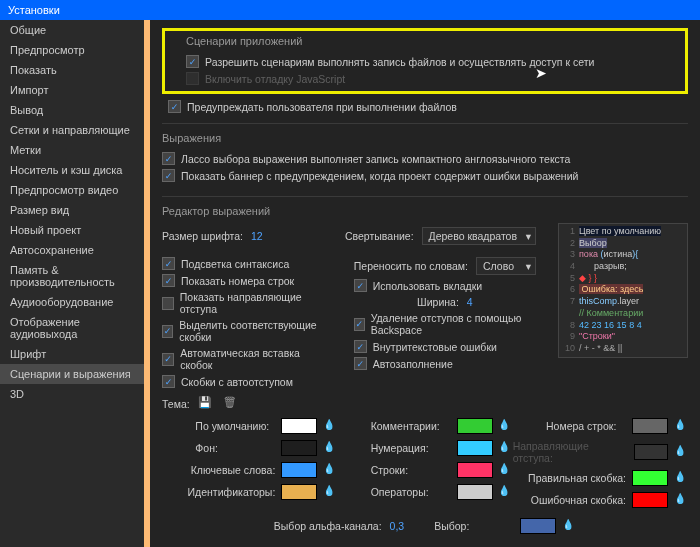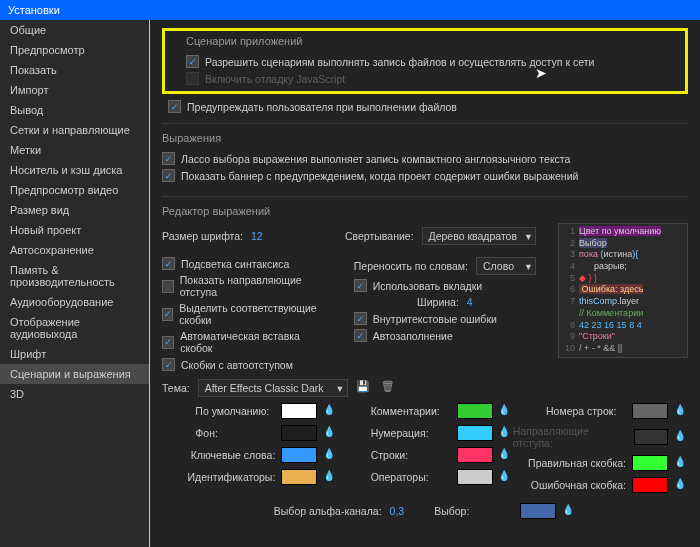--- a/index.html
+++ b/index.html
@@ -1,19 +1,19 @@
 <!DOCTYPE html>
 <html><head>
 <meta charset="utf-8">
 <style>
 *{box-sizing:border-box;margin:0;padding:0;font-family:Arial,sans-serif}
 body{background:#1a1a1a;width:700px;height:547px;overflow:hidden;color:#ccc;font-size:11px}
 .titlebar{background:#0066ff;color:#fff;padding:4px 8px;font-size:11px;height:20px}
 .main{display:flex;height:527px}
-.sidebar{width:150px;background:#2a2a2a;border-right:1px solid #fdba74;overflow-y:auto}
+.sidebar{width:150px;background:#2a2a2a;border-right:6px solid #fdba74;overflow-y:auto}
 .sidebar-item{padding:4px 10px;color:#ccc;font-size:11px;cursor:pointer}
 .sidebar-item.active{background:#4a4a4a}
 .content{flex:1;background:#232323;padding:8px 12px;overflow-y:auto}
 .section{margin-bottom:12px}
 .section-title{color:#999;font-size:11px;margin-bottom:6px}
 .highlight-box{border:3px solid #eeee00;padding:4px 21px;margin-bottom:4px}
 .checkbox-row{display:flex;align-items:center;gap:6px;padding:2px 0;color:#ccc;font-size:10.5px}
 .cb{width:13px;height:13px;background:#444;border:1px solid #666;display:inline-flex;align-items:center;justify-content:center;font-size:9px;color:#4fa3ff}
 .cb.checked::after{content:"✓"}
 .divider{border-top:1px solid #3a3a3a;margin:8px 0}
@@ -116,20 +116,24 @@
               </div>
           </div>
 
           <div class="ed-options">
             <div class="col" id="ed-left">
                 <div class="checkbox-row">
                   <span class="cb checked"></span>
                   <span>Подсветка синтаксиса</span>
                 </div>
                 <div class="checkbox-row">
+                  <span class="cb checked"></span>
+                  <span>Показать номера строк</span>
+                </div>
+                <div class="checkbox-row">
                   <span class="cb"></span>
                   <span>Показать направляющие отступа</span>
                 </div>
                 <div class="checkbox-row">
                   <span class="cb checked"></span>
                   <span>Выделить соответствующие скобки</span>
                 </div>
                 <div class="checkbox-row">
                   <span class="cb checked"></span>
                   <span>Автоматическая вставка скобок</span>
@@ -148,48 +152,51 @@
                   <div class="checkbox-row">
                     <span class="cb checked"></span>
                     <span>Использовать вкладки</span>
                   </div>
                   <div class="row" style="justify-content: center;">
                     <span class="label">Ширина:</span>
                     <span class="blue-val">4</span>
                   </div>
                   <div class="checkbox-row">
                     <span class="cb checked"></span>
+                    <span>Удаление отступов с помощью Backspace</span>
+                  </div>
+                  <div class="checkbox-row">
+                    <span class="cb checked"></span>
                     <span>Внутритекстовые ошибки</span>
                   </div>
                   <div class="checkbox-row">
                     <span class="cb checked"></span>
                     <span>Автозаполнение</span>
                   </div>
                 </div>
             </div>
           </div>
         </div>
         <div class="code-panel" id="code-panel">
-            <div><span class="gutter">1</span><span style="color:#ccc;background:#701a75">Цвет по умолчанию</span></div>
+            <div><span class="gutter">1</span><span style="color:#ccc;background:#0f172a">Цвет по умолчанию</span></div>
             <div><span class="gutter">2</span><span style="color:#ccc;background:#446">Выбор</span></div>
             <div><span class="gutter">3</span><span style="color:#d8a">пока</span> <span style="color:#8cf">(</span>истина<span style="color:#8cf">){</span></div>
             <div><span class="gutter">4</span>&nbsp;&nbsp;&nbsp;&nbsp;&nbsp;&nbsp;разрыв;</div>
             <div><span class="gutter">5</span><span style="color:#f44">◆</span> <span style="color:#f44">} }</span></div>
             <div><span class="gutter">6</span><span style="background:#663333;color:#fc8">&nbsp;Ошибка: здесь</span></div>
             <div><span class="gutter">7</span><span style="color:#8cf">thisComp</span>.layer</div>
             <div><span class="gutter"></span><span style="color:#6a6">// Комментарии</span></div>
             <div><span class="gutter">8</span><span style="color:#5bf">42</span> <span style="color:#5bf">23</span> <span style="color:#5bf">16</span> <span style="color:#5bf">15</span> <span style="color:#5bf">8</span> <span style="color:#5bf">4</span></div>
             <div><span class="gutter">9</span><span style="color:#e7a">"Строки"</span></div>
             <div><span class="gutter">10</span><span style="color:#aaa">/ + - * &amp;&amp; ||</span></div>
           </div>
       </div>
 
       <div class="theme-row">
         <span class="label">Тема:</span>
-        <span class="dropdown" style="min-width:150px">After Effects Classic Dark</span>
         <span class="icon-btn">💾</span>
         <span class="icon-btn">🗑</span>
       </div>
 
       <div class="color-section" id="colors">
           <div class="color-col" style="flex: 1 1 0%;">
             <div class="color-row">
               <span class="color-label">По умолчанию:</span>
               <span class="swatch" style="background:#ffffff"></span>
               <span class="eyedrop">💧</span>

